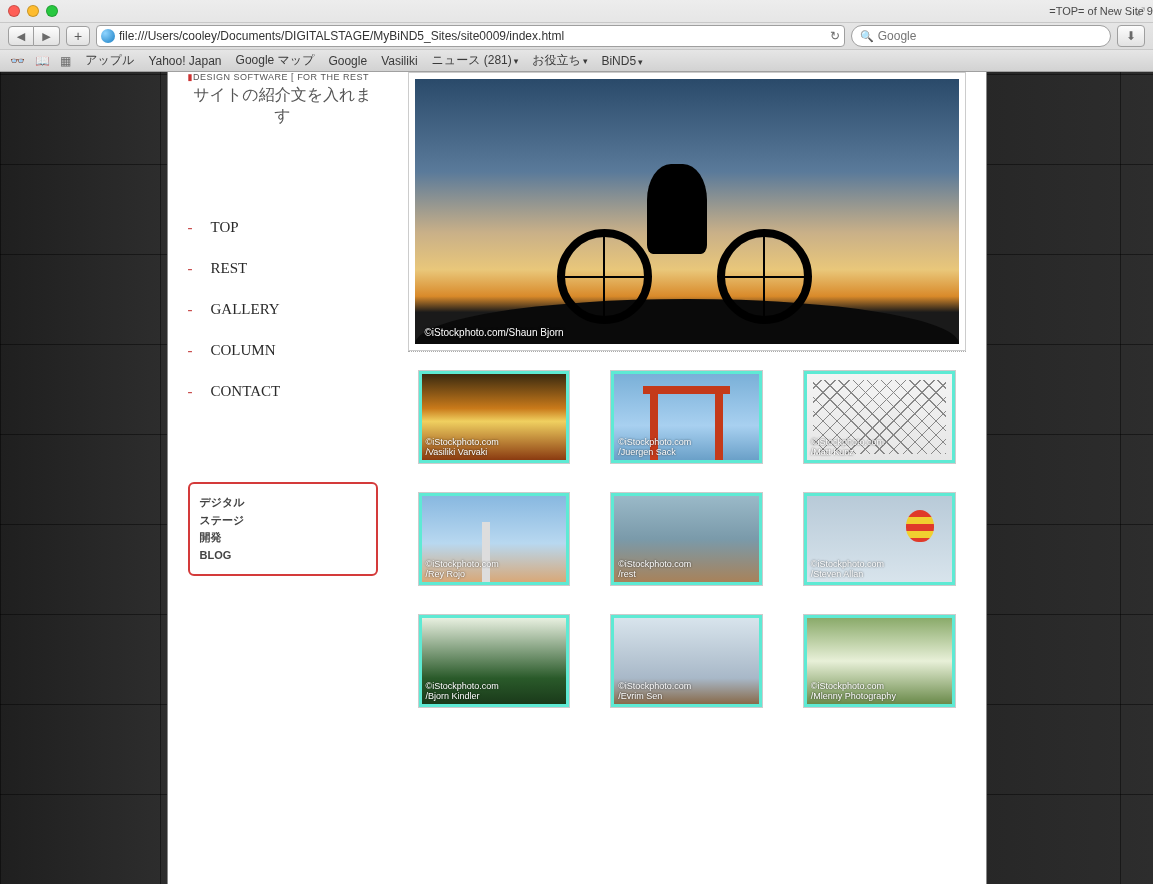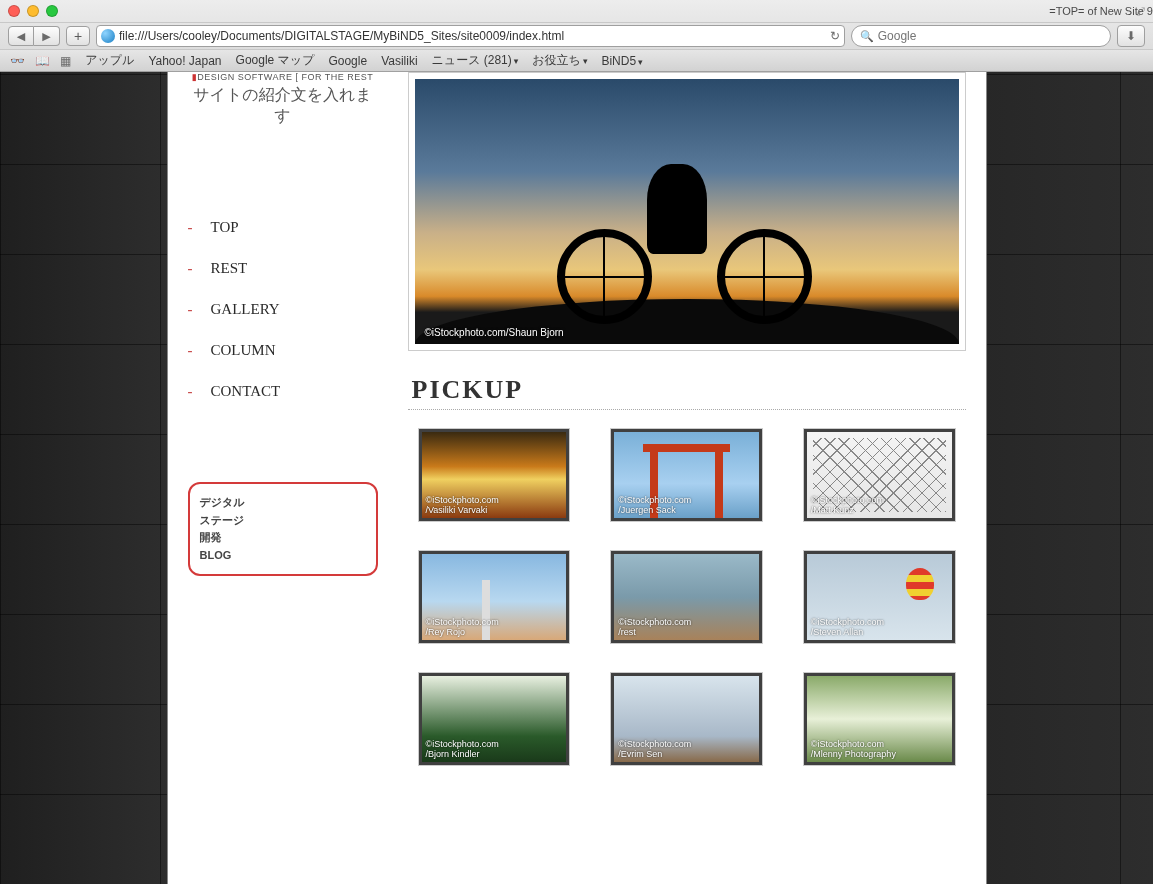--- a/index.html
+++ b/index.html
@@ -86,31 +86,31 @@
   background-image:
     repeating-linear-gradient(90deg, rgba(0,0,0,0.45) 0, rgba(0,0,0,0.45) 1px, transparent 1px, transparent 160px),
     repeating-linear-gradient(0deg, rgba(0,0,0,0.45) 0, rgba(0,0,0,0.45) 1px, transparent 1px, transparent 90px),
     linear-gradient(90deg, #1f1f1f, #333 20%, #2a2a2a 40%, #303030 60%, #252525 80%, #2d2d2d);
 }
 .page-container {
   width: 820px; margin: 0 auto; background: #fff; height: 100%;
   display: flex; border-left: 1px solid #888; border-right: 1px solid #888;
 }
 .sidebar { width: 230px; padding: 0 20px; display: flex; flex-direction: column; }
-.site-tagline { font-size: 9px; letter-spacing: 0.5px; color: #555; text-align: center; }
+.site-tagline { font-size: 9px; letter-spacing: 0.5px; color: #555; text-align: left; }
 .site-tagline .red-bar { color: #c33; }
 .site-subtitle { font-size: 16px; color: #555; text-align: center; margin-top: 3px; }
 .nav-menu { margin-top: 80px; }
 .nav-item {
   display: flex; align-items: center; padding: 12px 0;
   font-family: Georgia, serif; font-size: 15px; color: #2a2a2a;
 }
 .nav-item .dash { color: #c94f4f; margin-right: 18px; font-weight: bold; }
 .blog-box {
-  margin-top: 70px; border: 2px solid #d43a3a; border-radius: 12px;
+  margin-top: 70px; border: 2px solid #d43a3a; border-radius: 6px;
   padding: 10px; font-size: 11px; color: #444; display: flex; gap: 8px;
 }
 .blog-left { font-weight: bold; line-height: 1.6; width: 48px; }
 .blog-right { line-height: 1.6; }
 
 .main { flex: 1; padding: 0 20px 20px 10px; }
 .hero {
   border: 1px solid #ccc; padding: 6px; background: #fff;
 }
 .hero-img {
@@ -146,21 +146,21 @@
 .pickup-heading {
   font-family: Georgia, serif; font-size: 26px; color: #333;
   margin: 24px 0 4px 4px; letter-spacing: 2px;
 }
 .pickup-divider { border-top: 1px dotted #aaa; margin-bottom: 8px; }
 .pickup-grid {
   display: grid; grid-template-columns: repeat(3, 1fr); gap: 28px 40px;
   padding: 10px 10px 0;
 }
 .thumb {
-  border: 1px solid #ccc; padding: 3px; background: #404040;
+  border: 1px solid #ccc; padding: 3px; background: #5eead4;
 }
 .thumb-img {
   width: 100%; height: 86px; position: relative; overflow: hidden;
 }
 .thumb-credit {
   position: absolute; bottom: 2px; left: 4px; color: #fff; font-size: 9px;
   line-height: 1.1; text-shadow: 0 0 2px rgba(0,0,0,0.8);
 }
 .page-top {
   text-align: right; margin-top: 24px; font-size: 12px; color: #333;
@@ -254,21 +254,20 @@
           <div class="hero-hill"></div>
           <div class="cyclist">
             <div class="wheel back"></div>
             <div class="wheel front"></div>
             <div class="rider"></div>
           </div>
           <div class="hero-credit">©iStockphoto.com/Shaun Bjorn</div>
         </div>
       </div>
 
-      <h2 class="pickup-heading">PICKUP</h2>
       <div class="pickup-divider"></div>
 
       <div class="pickup-grid" id="pickup-grid">
           <div class="thumb">
             <div class="thumb-img" style="background: linear-gradient(rgb(58, 42, 16), rgb(201, 122, 26) 40%, rgb(240, 208, 96) 55%, rgb(138, 58, 16));">
               <div class="thumb-credit">©iStockphoto.com<br>/Vasiliki Varvaki</div>
             </div>
           </div>
           <div class="thumb">
             <div class="thumb-img" style="background: linear-gradient(rgb(122, 176, 216), rgb(168, 208, 240) 60%, rgb(106, 160, 200));">

